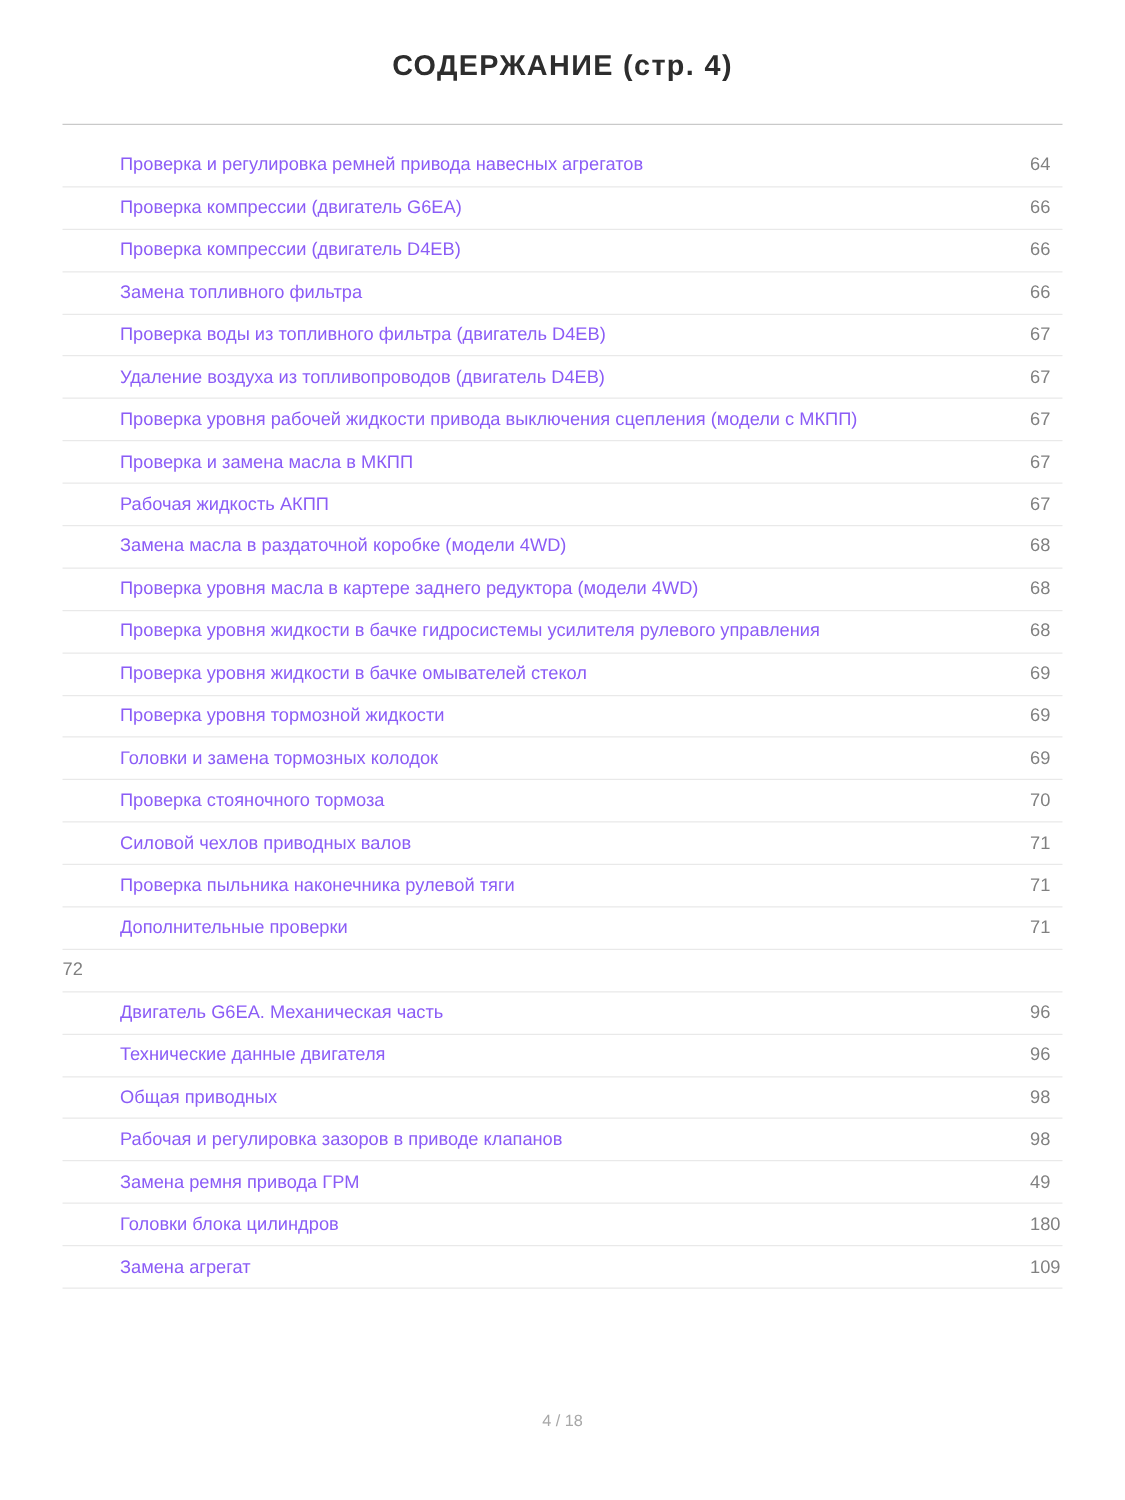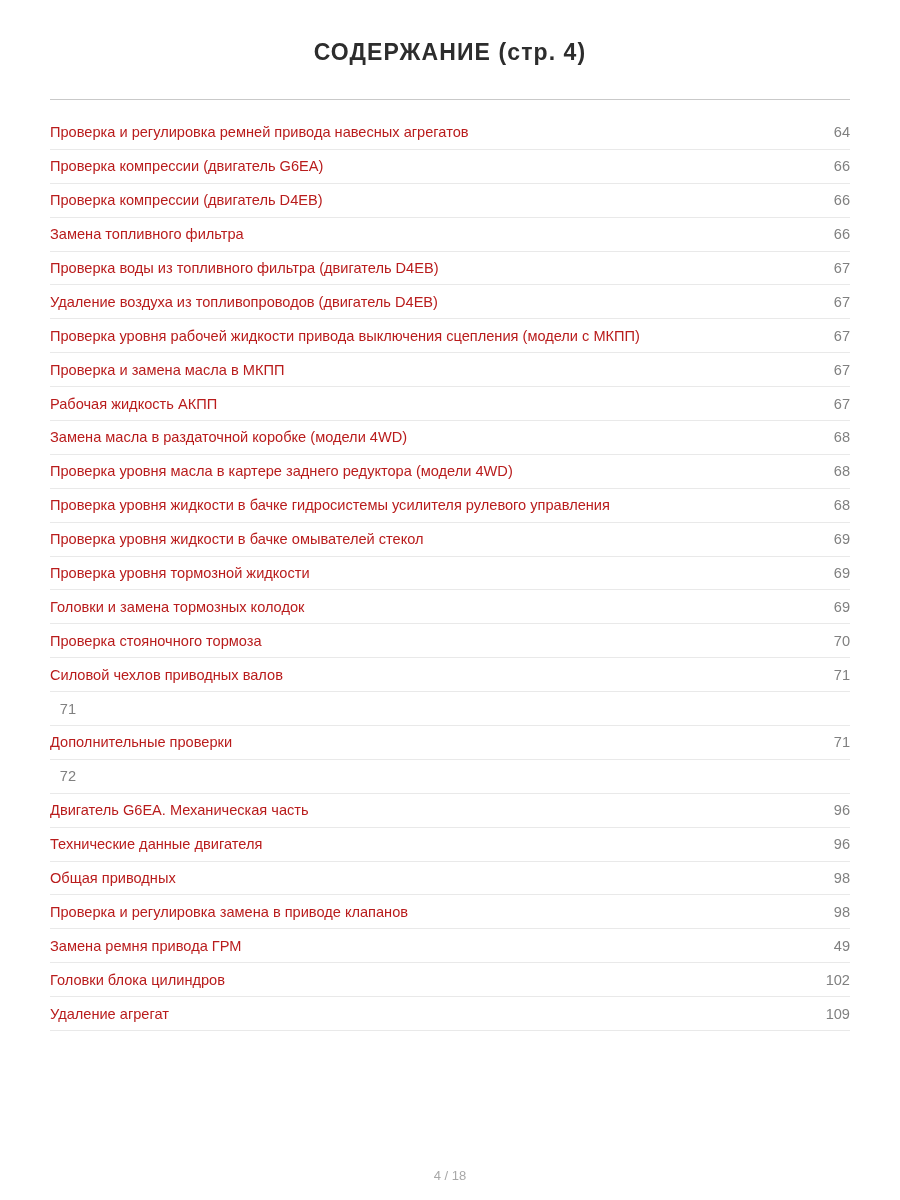--- a/index.html
+++ b/index.html
@@ -63,43 +63,44 @@
     height: 33.9px;
     display: flex;
     align-items: center;
     justify-content: space-between;
     border-bottom: 1px solid #e9e9e9;
     box-sizing: border-box;
   }
 
   .toc-label {
     font-size: 14.6px;
-    color: #b91c1c;
+    color: #8b5cf6;
     line-height: 20px;
     white-space: nowrap;
     overflow: hidden;
     text-overflow: ellipsis;
     padding-right: 10px;
     flex: 1 1 auto;
+    margin-left: 46px;
   }
 
   .toc-page {
     font-size: 14.6px;
     color: #808080;
     line-height: 20px;
     flex: 0 0 auto;
-    text-align: right;
+    text-align: left;
     min-width: 26px;
     white-space: nowrap;
   }
 
   
   .footer {
     position: absolute;
-    top: 1167px;
+    top: 1128px;
     left: 0;
     width: 900px;
     text-align: center;
     font-size: 13px;
     color: #a8a8a8;
     line-height: 18px;
     white-space: nowrap;
   }
 </style>
 </head>
@@ -174,20 +175,21 @@
       </div>
       <div class="toc-row">
         <span class="toc-label">Проверка стояночного тормоза</span>
         <span class="toc-page">70</span>
       </div>
       <div class="toc-row">
         <span class="toc-label">Силовой чехлов приводных валов</span>
         <span class="toc-page">71</span>
       </div>
       <div class="toc-row">
+        <span class="toc-label">Проверка пыльника наконечника рулевой тяги</span>
         <span class="toc-page">71</span>
       </div>
       <div class="toc-row">
         <span class="toc-label">Дополнительные проверки</span>
         <span class="toc-page">71</span>
       </div>
       <div class="toc-row">
         <span class="toc-page">72</span>
       </div>
       <div class="toc-row">
@@ -196,32 +198,32 @@
       </div>
       <div class="toc-row">
         <span class="toc-label">Технические данные двигателя</span>
         <span class="toc-page">96</span>
       </div>
       <div class="toc-row">
         <span class="toc-label">Общая приводных</span>
         <span class="toc-page">98</span>
       </div>
       <div class="toc-row">
-        <span class="toc-label">Проверка и регулировка замена в приводе клапанов</span>
+        <span class="toc-label">Рабочая и регулировка зазоров в приводе клапанов</span>
         <span class="toc-page">98</span>
       </div>
       <div class="toc-row">
         <span class="toc-label">Замена ремня привода ГРМ</span>
         <span class="toc-page">49</span>
       </div>
       <div class="toc-row">
         <span class="toc-label">Головки блока цилиндров</span>
-        <span class="toc-page">102</span>
-      </div>
-      <div class="toc-row">
-        <span class="toc-label">Удаление агрегат</span>
+        <span class="toc-page">180</span>
+      </div>
+      <div class="toc-row">
+        <span class="toc-label">Замена агрегат</span>
         <span class="toc-page">109</span>
       </div>
     </div>
 
   <div class="footer">4 / 18</div>
 
 </div>
 
 </body></html>

